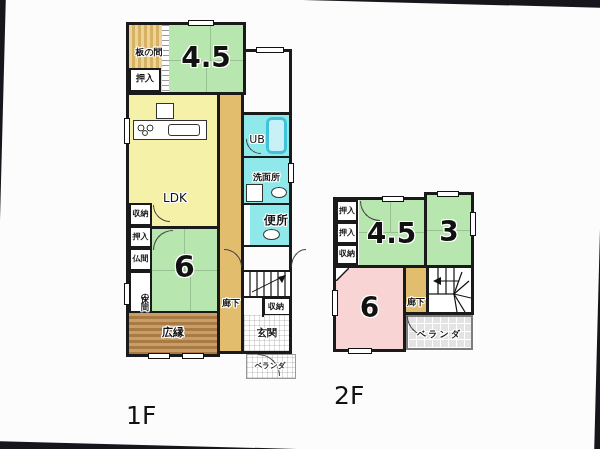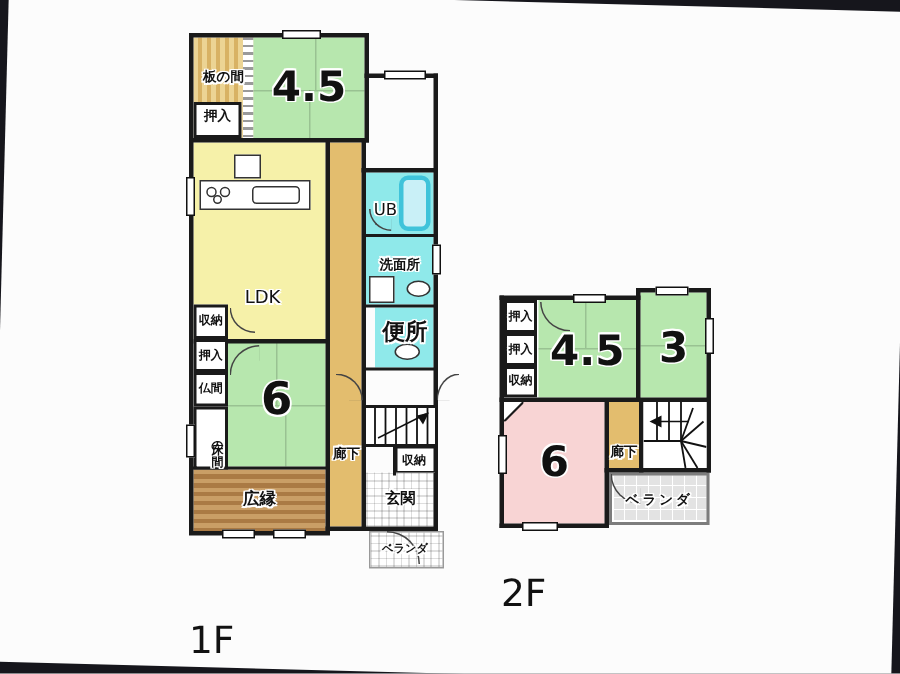--- a/index.html
+++ b/index.html
@@ -136,32 +136,32 @@
     <div class="win" style="left:148px;top:353px;width:22px;height:6px;"></div>
     <div class="win" style="left:182px;top:353px;width:22px;height:6px;"></div>
     <div class="win" style="left:288px;top:163px;width:6px;height:20px;"></div>
 
     <div class="lbl" style="left:128px;top:48px;width:42px;font-size:9px;">板の間</div>
     <div class="lbl" style="left:129px;top:74px;width:32px;font-size:9px;">押入</div>
     <div class="lbl big" style="left:169px;top:44px;width:74px;">4.5</div>
     <div class="lbl" style="left:150px;top:160px;width:50px;font-size:12px;font-weight:500;margin-top:32px;">LDK</div>
     <div class="lbl" style="left:246px;top:134px;width:22px;font-size:11px;font-weight:500;">UB</div>
     <div class="lbl" style="left:244px;top:173px;width:45px;font-size:9px;">洗面所</div>
-    <div class="lbl" style="left:252px;top:214px;width:36px;font-size:15px;">便所</div>
+    <div class="lbl" style="left:252px;top:214px;width:36px;font-size:12px;text-align:right;">便所</div>
     <div class="lbl" style="left:129px;top:210px;width:23px;font-size:8px;">収納</div>
     <div class="lbl" style="left:129px;top:233px;width:23px;font-size:8px;">押入</div>
     <div class="lbl" style="left:129px;top:255px;width:23px;font-size:8px;">仏間</div>
     <div class="lbl" style="left:134px;top:275px;font-size:8px;writing-mode:vertical-rl;text-orientation:upright;height:36px;width:14px;">床の間</div>
     <div class="lbl big" style="left:152px;top:252px;width:65px;font-size:30px;">6</div>
     <div class="lbl" style="left:129px;top:327px;width:88px;font-size:11px;">広縁</div>
     <div class="lbl" style="left:219px;top:299px;width:24px;font-size:9px;">廊下</div>
     <div class="lbl" style="left:262px;top:303px;width:28px;font-size:8px;">収納</div>
     <div class="lbl" style="left:246px;top:328px;width:42px;font-size:10px;">玄関</div>
     <div class="lbl" style="left:244px;top:362px;width:52px;font-size:7.5px;">ベランダ</div>
-    <div class="floorlbl" style="left:126px;top:401px;margin-top:11px;">1F</div>
+    <div class="floorlbl" style="left:126px;top:401px;">1F</div>
 
     <div class="room green" style="left:359px;top:200px;width:65px;height:65px;"></div>
     <div class="room green" style="left:427px;top:195px;width:44px;height:70px;"></div>
     <div class="room pink" style="left:336px;top:268px;width:67px;height:81px;"></div>
     <div class="room tan" style="left:406px;top:268px;width:20px;height:44px;"></div>
     <div class="room vgrid" style="left:406px;top:315px;width:67px;height:35px;box-sizing:border-box;"></div>
 
     <svg style="position:absolute;left:336px;top:268px;" width="13" height="13" viewBox="0 0 13 13">
       <polygon points="0,0 13,0 0,13" fill="#fff"></polygon>
         <line x1="13" y1="0" x2="0" y2="13" stroke="#1a1a1a" stroke-width="1.5"></line>

